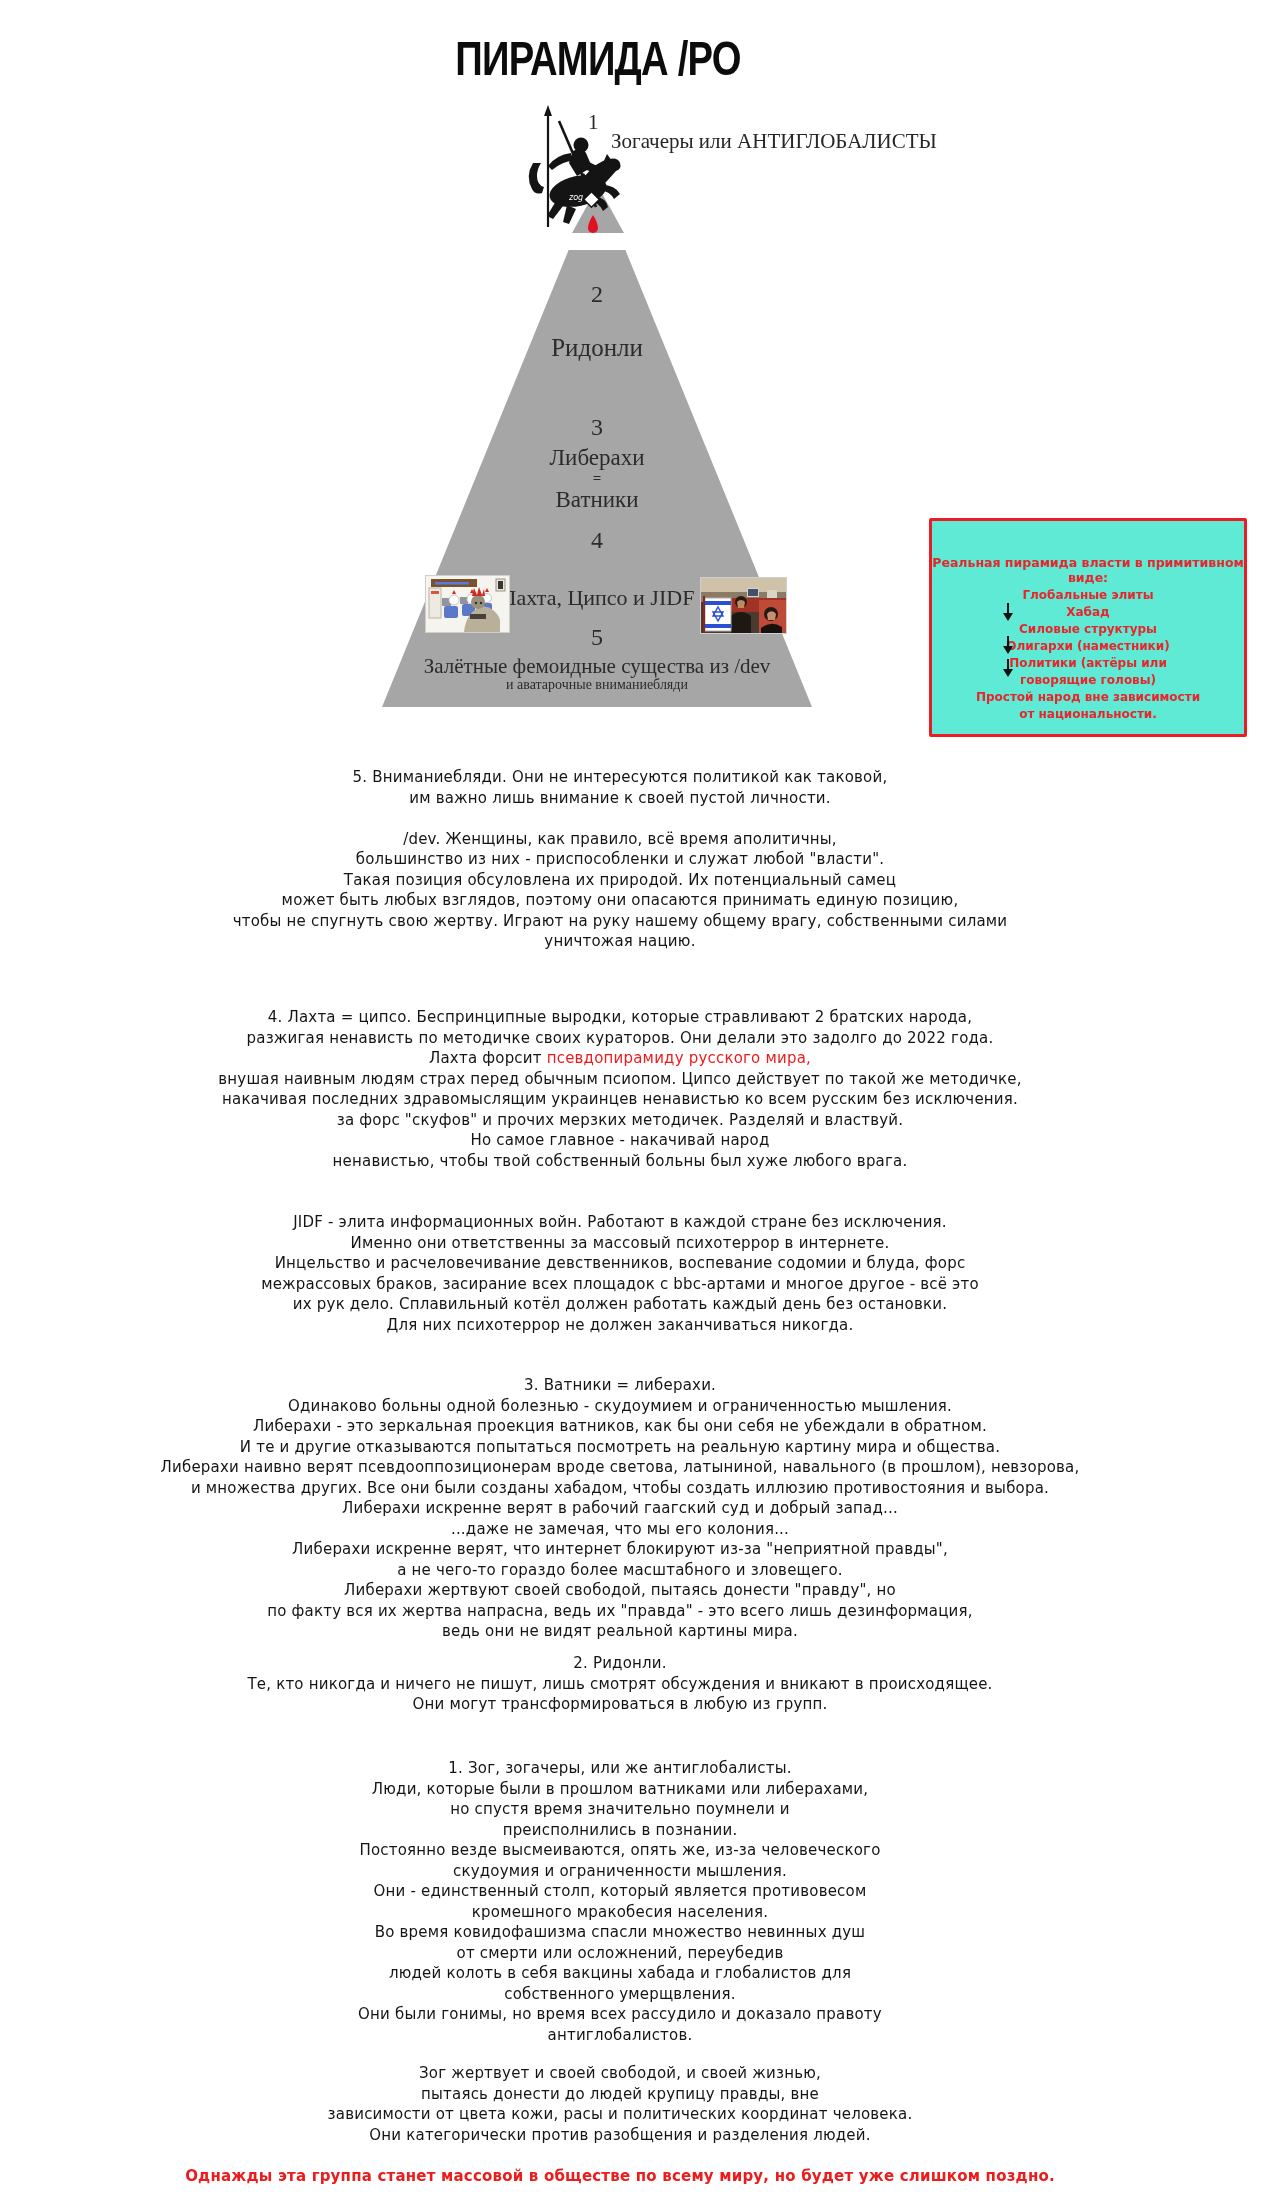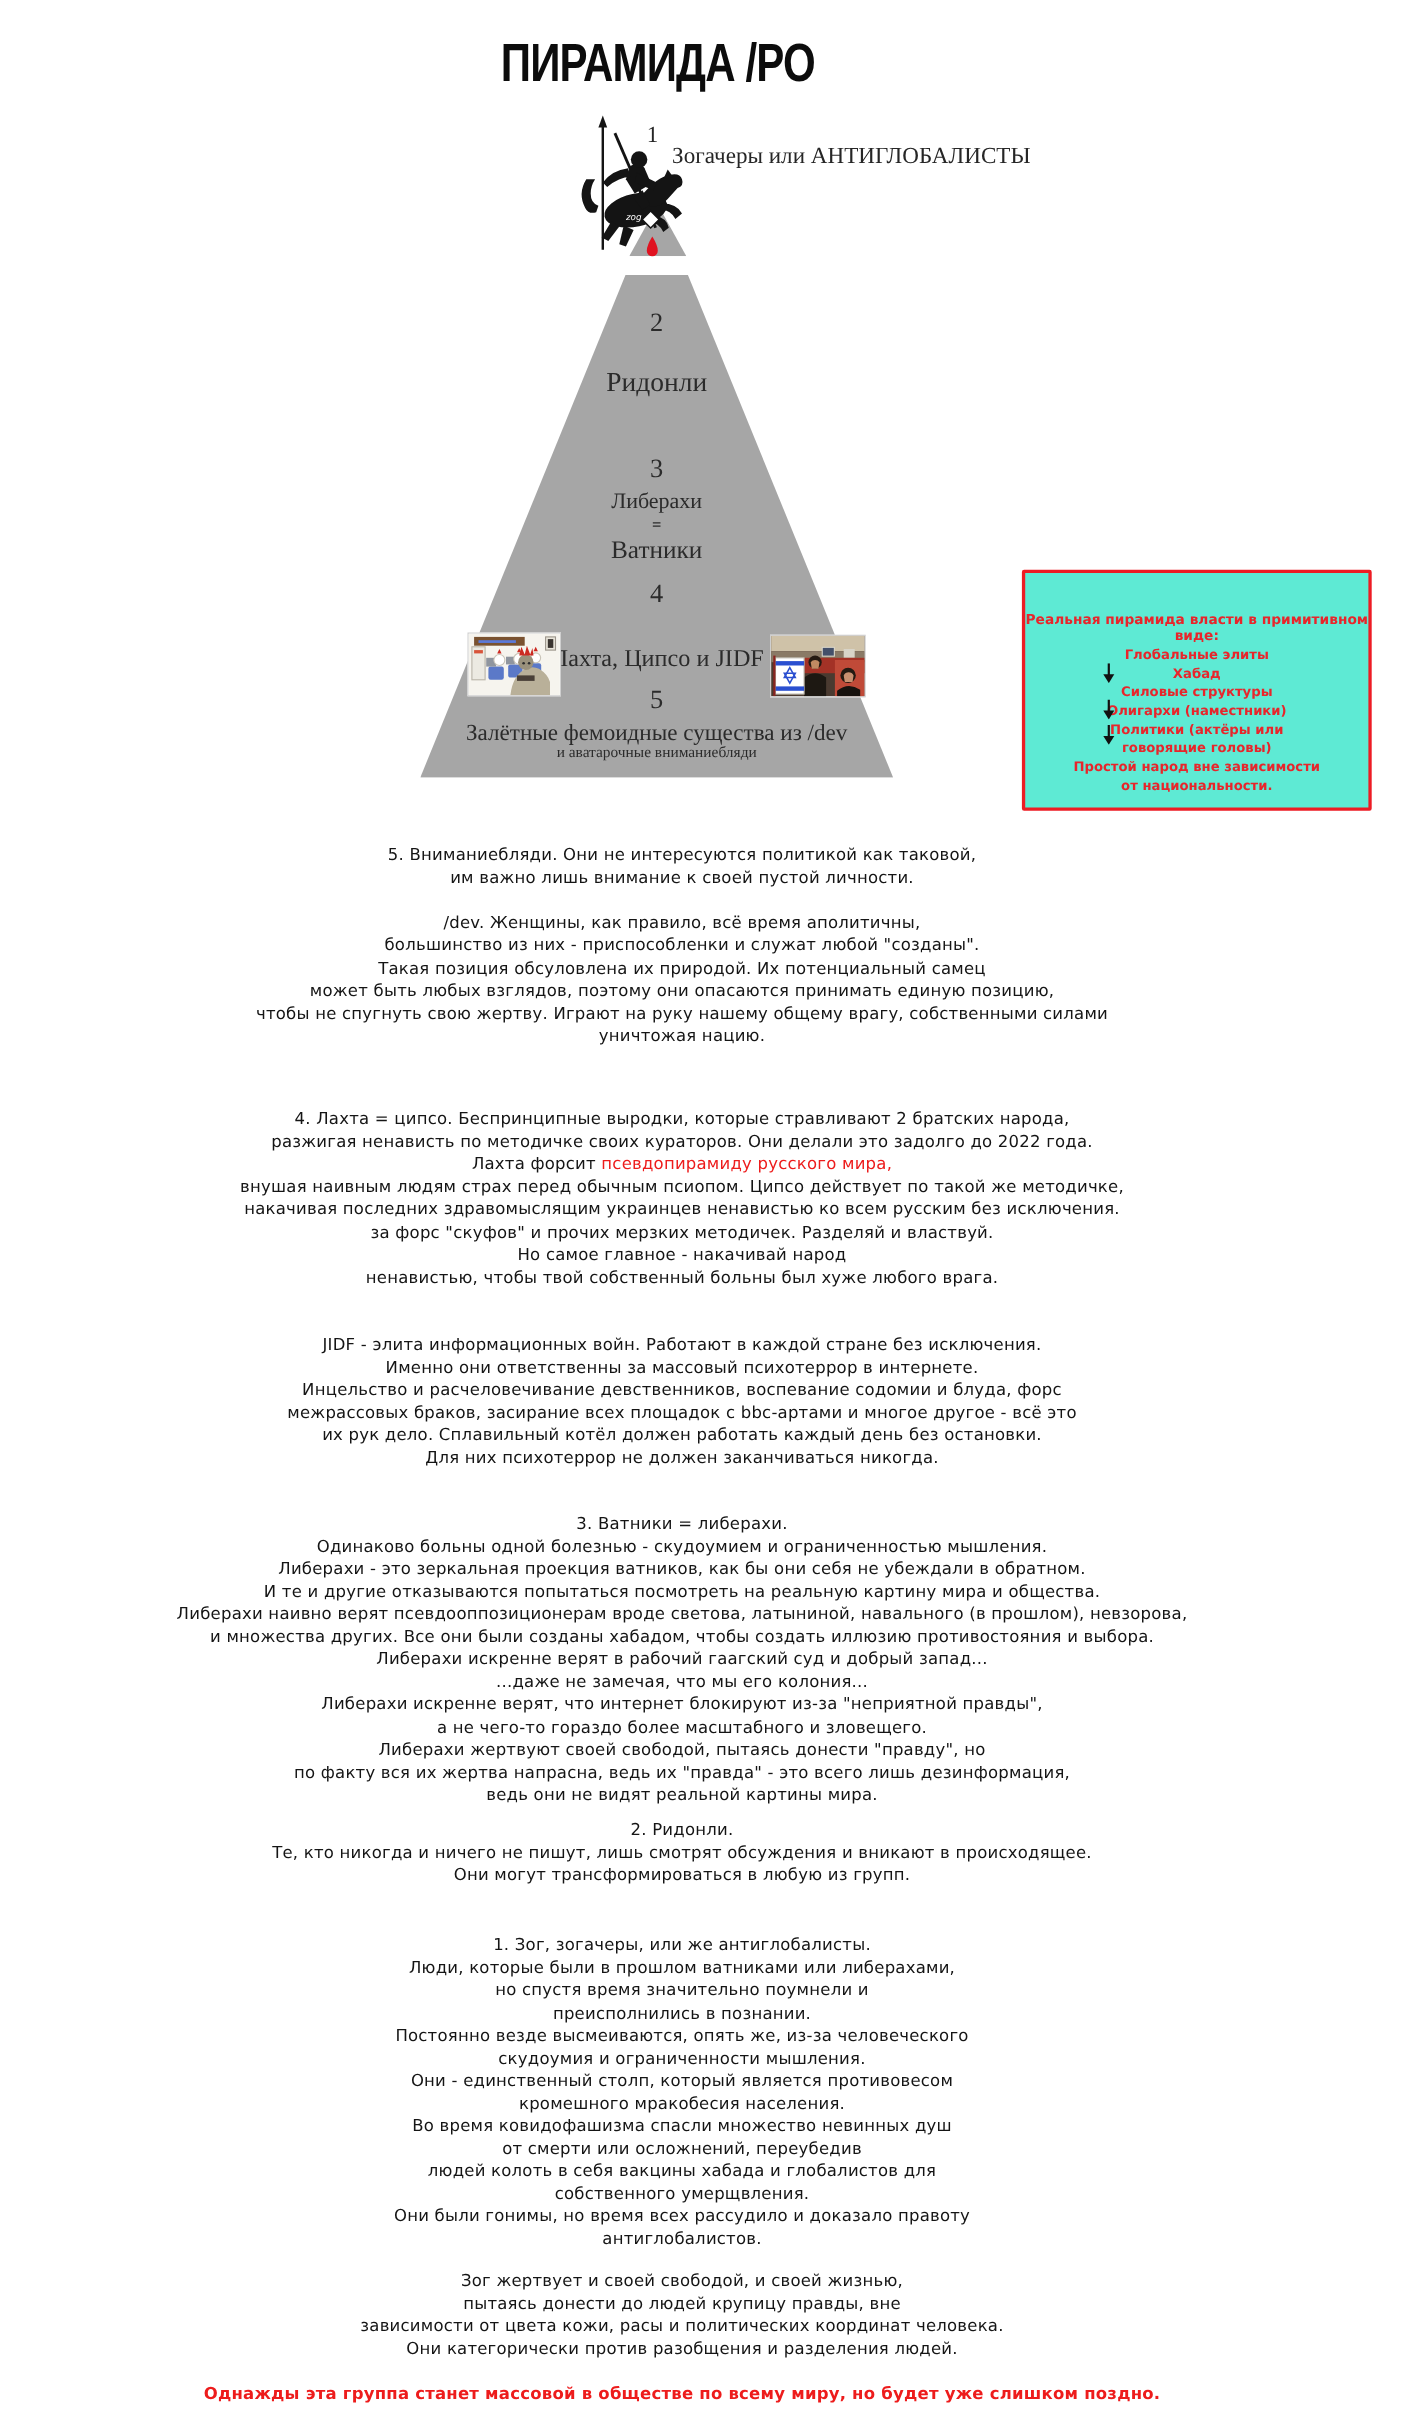--- a/index.html
+++ b/index.html
@@ -68,21 +68,21 @@
 
     <rect x="68" y="91" width="11" height="11" transform="rotate(45 73.5 96.5)" fill="#ffffff" stroke="#141414" stroke-width="1.4"></rect>
 
     <path d="M75,112 q5,8 5,13 a5,5 0 1,1 -10,0 q0,-5 5,-13 z" fill="#e01220"></path>
   </svg>
 
   <div class="abs ctr serif lvltxt" style="left:597px;top:281px;font-size:24px;">2</div>
   <div class="abs ctr serif lvltxt" style="left:597px;top:334px;font-size:25px;">Ридонли</div>
 
   <div class="abs ctr serif lvltxt" style="left:597px;top:414px;font-size:24px;">3</div>
-  <div class="abs ctr serif lvltxt" style="left:597px;top:445px;font-size:20px;">Либерахи</div>
+  <div class="abs ctr serif lvltxt" style="left:597px;top:445px;font-size:23px;">Либерахи</div>
   <div class="abs ctr serif lvltxt" style="left:597px;top:470px;font-size:15px;font-weight:bold;">=</div>
   <div class="abs ctr serif lvltxt" style="left:597px;top:487px;font-size:23px;">Ватники</div>
 
   <div class="abs ctr serif lvltxt" style="left:597px;top:527px;font-size:24px;">4</div>
   <div class="abs ctr serif lvltxt" style="left:598px;top:585px;font-size:22px;">Лахта, Ципсо и JIDF</div>
 
   <div class="abs ctr serif lvltxt" style="left:597px;top:624px;font-size:24px;">5</div>
   <div class="abs ctr serif lvltxt" style="left:597px;top:654px;font-size:21px;">Залётные фемоидные существа из /dev</div>
   <div class="abs ctr serif lvltxt" style="left:597px;top:677px;font-size:14px;">и аватарочные вниманиебляди</div>
 
@@ -162,21 +162,21 @@
       <line x1="6" y1="0" x2="6" y2="12" stroke="#111" stroke-width="2"></line>
       <polygon points="1,10 11,10 6,18" fill="#111"></polygon>
     </svg>
   </div>
 
   <div class="abs blk" style="top:767px;">
       <div class="t-line">5. Вниманиебляди. Они не интересуются политикой как таковой,</div>
       <div class="t-line">им важно лишь внимание к своей пустой личности.</div>
       <div class="t-line">&nbsp;</div>
       <div class="t-line">/dev. Женщины, как правило, всё время аполитичны,</div>
-      <div class="t-line">большинство из них - приспособленки и служат любой "созданы".</div>
+      <div class="t-line">большинство из них - приспособленки и служат любой "власти".</div>
       <div class="t-line">Такая позиция обсуловлена их природой. Их потенциальный самец</div>
       <div class="t-line">может быть любых взглядов, поэтому они опасаются принимать единую позицию,</div>
       <div class="t-line">чтобы не спугнуть свою жертву. Играют на руку нашему общему врагу, собственными силами</div>
       <div class="t-line">уничтожая нацию.</div>
     </div>
 
   <div class="abs blk" style="top:1007px;">
     <div>
         <div class="t-line">4. Лахта = ципсо. Беспринципные выродки, которые стравливают 2 братских народа,</div>
         <div class="t-line">разжигая ненависть по методичке своих кураторов. Они делали это задолго до 2022 года.</div>

